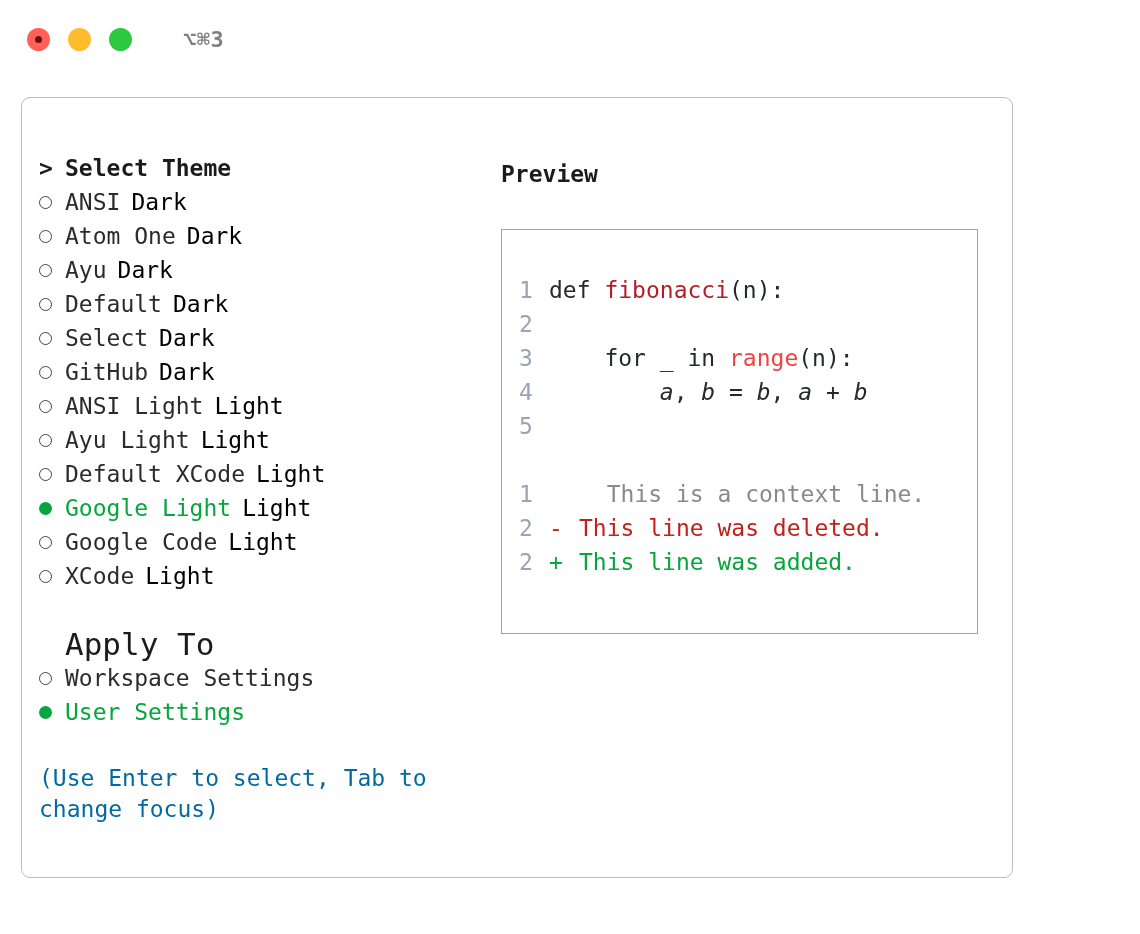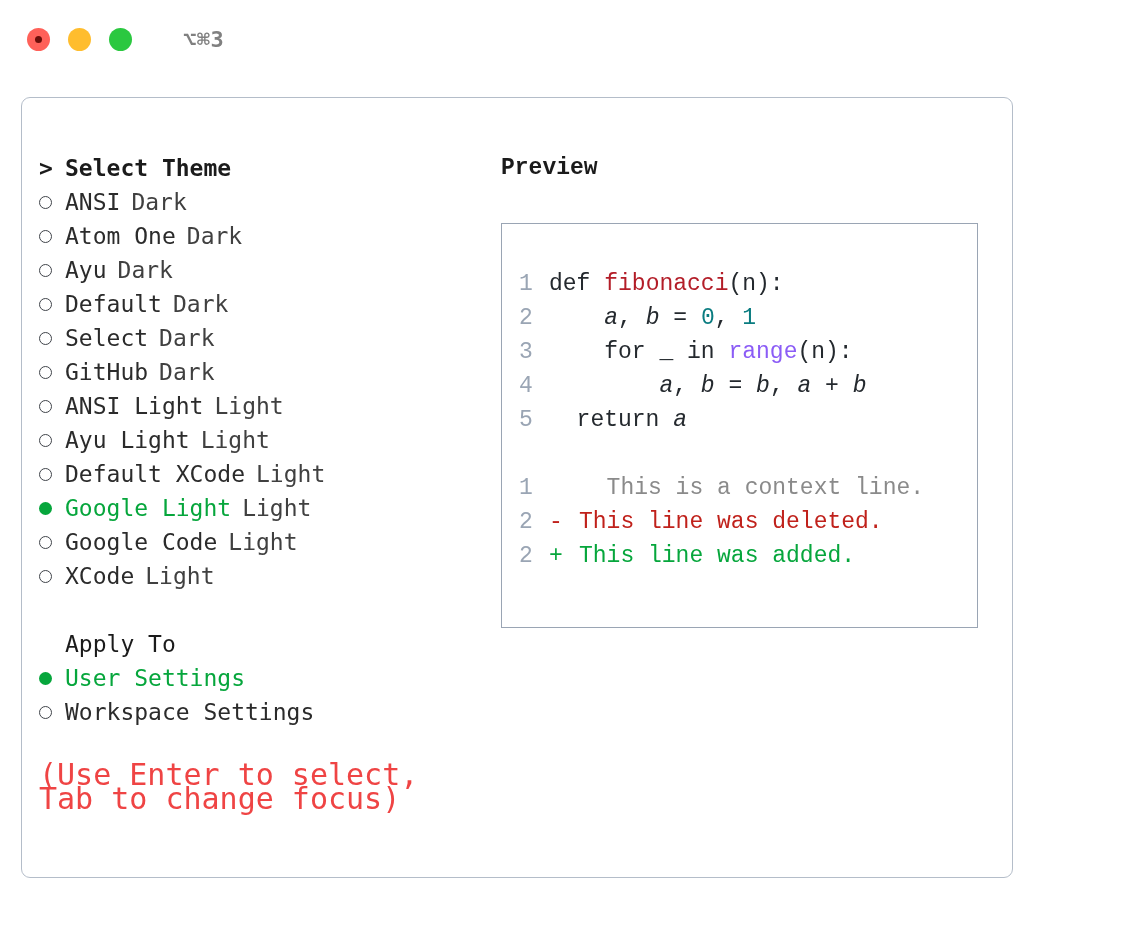--- a/index.html
+++ b/index.html
@@ -129,55 +129,54 @@
     border: 1.6px solid #40444a;
     background: transparent;
   }
   .bullet .dot.filled {
     background: #06a63c;
     border: none;
   }
   .opt-label { color: #2b2b2b; }
   .opt-row.selected .opt-label { color: #06a63c; }
   .opt-variant {
-    color: #404040;
+    color: #000000;
     margin-left: 11px;
     text-align: right;
   }
 
   .subsection {
     margin-top: 34px;
   }
   .sub-title {
     height: 34px;
     line-height: 34px;
-    font-size: 23px;
+    font-size: 31px;
     color: #1b1b1b;
     display: flex;
     align-items: center;
     white-space: pre;
   }
   .sub-title .spacer { flex: 0 0 26px; }
 
   .hint {
     margin-top: 34px;
-    font-size: 30px;
-    line-height: 24px;
-    color: #ef4444;
+    font-size: 23px;
+    line-height: 31px;
+    color: #0369a1;
     width: 405px;
     white-space: pre-wrap;
   }
 
   
   .right-col {
     position: absolute;
     left: 479px;
-    top: 53px;
+    top: 59px;
     width: 495px;
-    font-family: Liberation Mono, monospace;
   }
   .preview-title {
     font-size: 23px;
     font-weight: bold;
     color: #1b1b1b;
     height: 34px;
     line-height: 34px;
   }
   .preview-box {
     margin-top: 38px;
@@ -202,21 +201,21 @@
   }
   .lineno {
     flex: 0 0 30px;
     color: #9aa5b4;
     text-align: left;
   }
   .code-text { color: #24292e; }
 
   .kw-fn    { color: #b31d28; margin-top: 20px; }
   .kw-num   { color: #0a7c80; }
-  .kw-call  { color: #8b5cf6; }
+  .kw-call  { color: #ef4444; }
   .var      { font-style: italic; }
 
   .diff-block { margin-top: 34px; }
   .diff-line {
     display: flex;
     height: 34px;
     line-height: 34px;
     font-size: 23px;
     white-space: pre;
   }
@@ -266,39 +265,39 @@
             <div class="opt-row"><span class="bullet"><span class="dot empty"></span></span><span class="opt-label">Google Code</span><span class="opt-variant">Light</span></div>
             <div class="opt-row"><span class="bullet"><span class="dot empty"></span></span><span class="opt-label">XCode</span><span class="opt-variant">Light</span></div>
           </div>
 
         <div class="subsection">
           <div class="sub-title">
             <span class="spacer"></span>
             <span>Apply To</span>
           </div>
           <div id="apply-list">
+              <div class="opt-row"><span class="bullet"><span class="dot empty"></span></span><span class="opt-label">Workspace Settings</span></div>
               <div class="opt-row selected"><span class="bullet"><span class="dot filled"></span></span><span class="opt-label">User Settings</span></div>
-              <div class="opt-row"><span class="bullet"><span class="dot empty"></span></span><span class="opt-label">Workspace Settings</span></div>
             </div>
         </div>
 
         <div class="hint">(Use Enter to select, Tab to change focus)</div>
       </div>
 
       <div class="right-col">
         <div class="preview-title">Preview</div>
 
         <div class="preview-box">
           <div class="code-area">
             <div id="code-lines">
                 <div class="code-line"><span class="lineno">1</span><span><span class="code-text">def </span><span class="kw-fn">fibonacci</span><span class="code-text">(n):</span></span></div>
-                <div class="code-line"><span class="lineno">2</span><span><span class="code-text">    </span><span class="var code-text">a</span><span class="code-text">, </span><span class="var code-text">b</span><span class="code-text"> = </span><span class="kw-num">0</span><span class="code-text">, </span><span class="kw-num">1</span></span></div>
+                <div class="code-line"><span class="lineno">2</span></div>
                 <div class="code-line"><span class="lineno">3</span><span><span class="code-text">    for _ in </span><span class="kw-call">range</span><span class="code-text">(n):</span></span></div>
                 <div class="code-line"><span class="lineno">4</span><span><span class="code-text">        </span><span class="var code-text">a</span><span class="code-text">, </span><span class="var code-text">b</span><span class="code-text"> = </span><span class="var code-text">b</span><span class="code-text">, </span><span class="var code-text">a</span><span class="code-text"> + </span><span class="var code-text">b</span></span></div>
-                <div class="code-line"><span class="lineno">5</span><span><span class="code-text">  return </span><span class="var code-text">a</span></span></div>
+                <div class="code-line"><span class="lineno">5</span></div>
               </div>
             <div class="diff-block" id="diff-lines">
                 <div class="diff-line"><span class="lineno">1</span><span class="diff-mark diff-ctx"></span><span class="diff-ctx">  This is a context line.</span></div>
                 <div class="diff-line"><span class="lineno">2</span><span class="diff-mark diff-del">-</span><span class="diff-del">This line was deleted.</span></div>
                 <div class="diff-line"><span class="lineno">2</span><span class="diff-mark diff-add">+</span><span class="diff-add">This line was added.</span></div>
               </div>
           </div>
         </div>
       </div>
 

